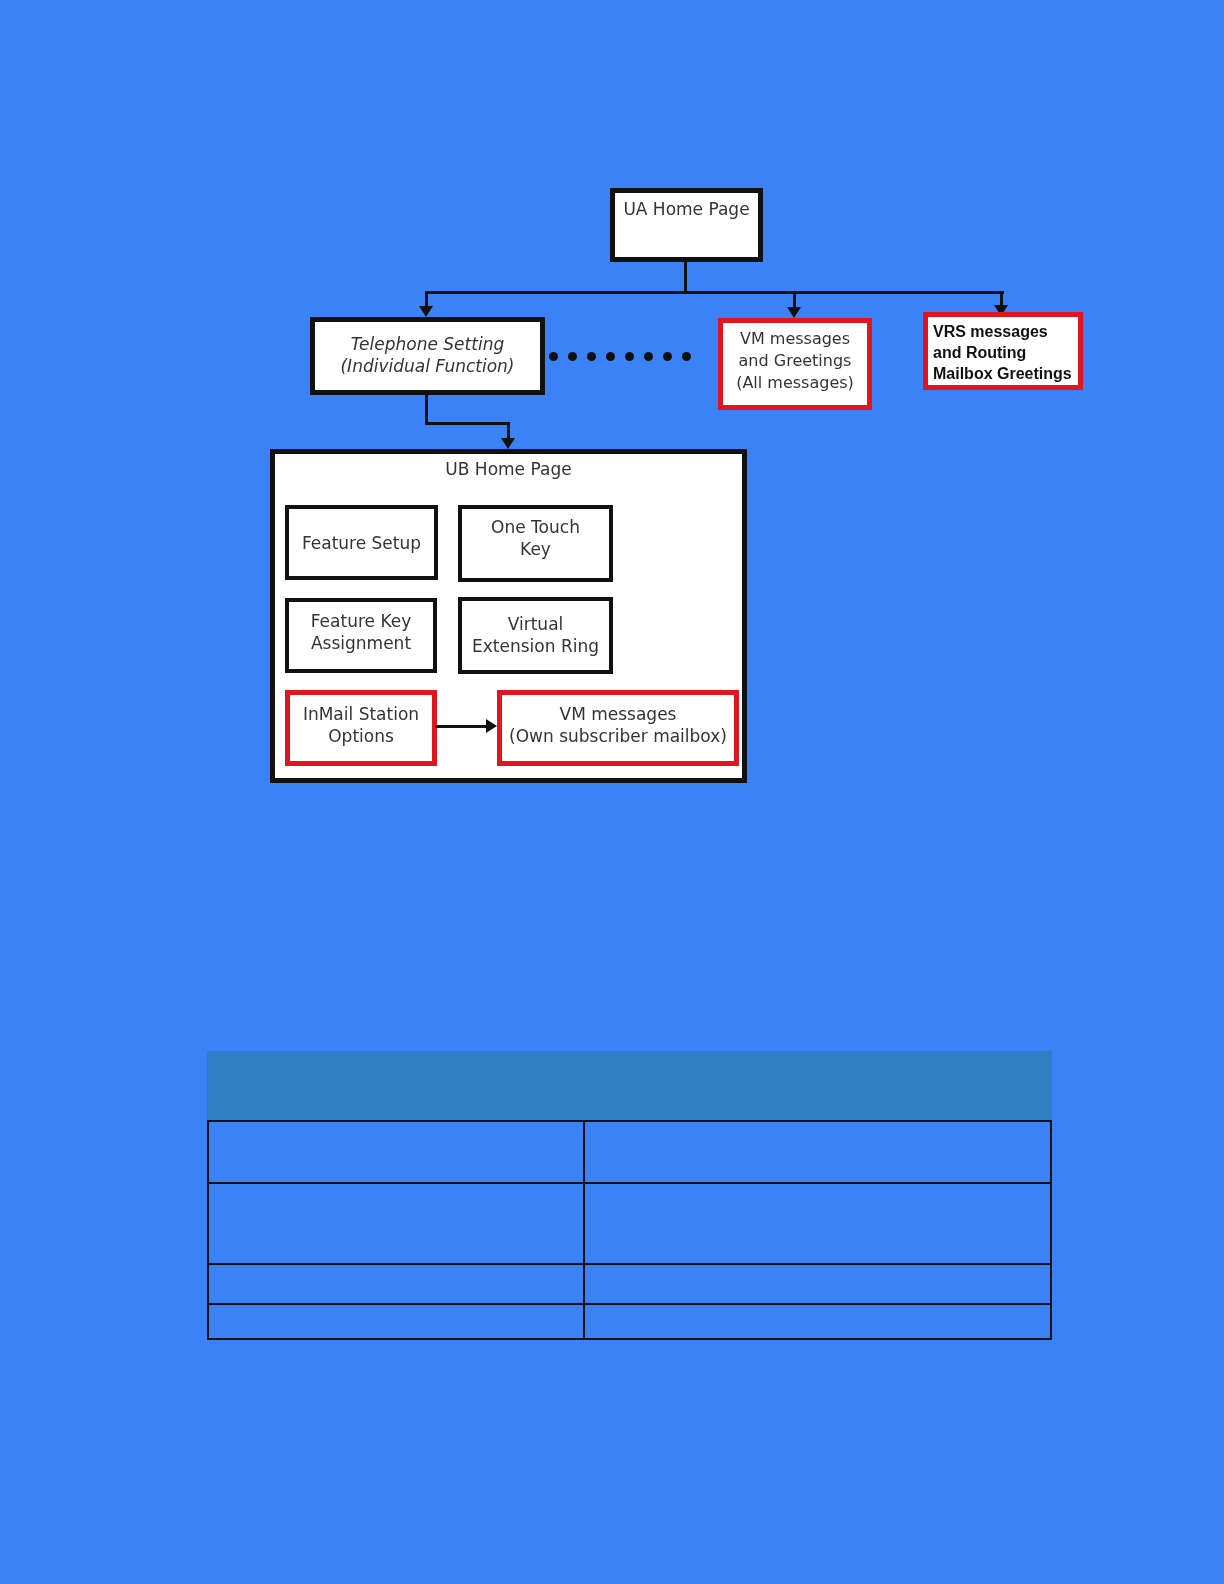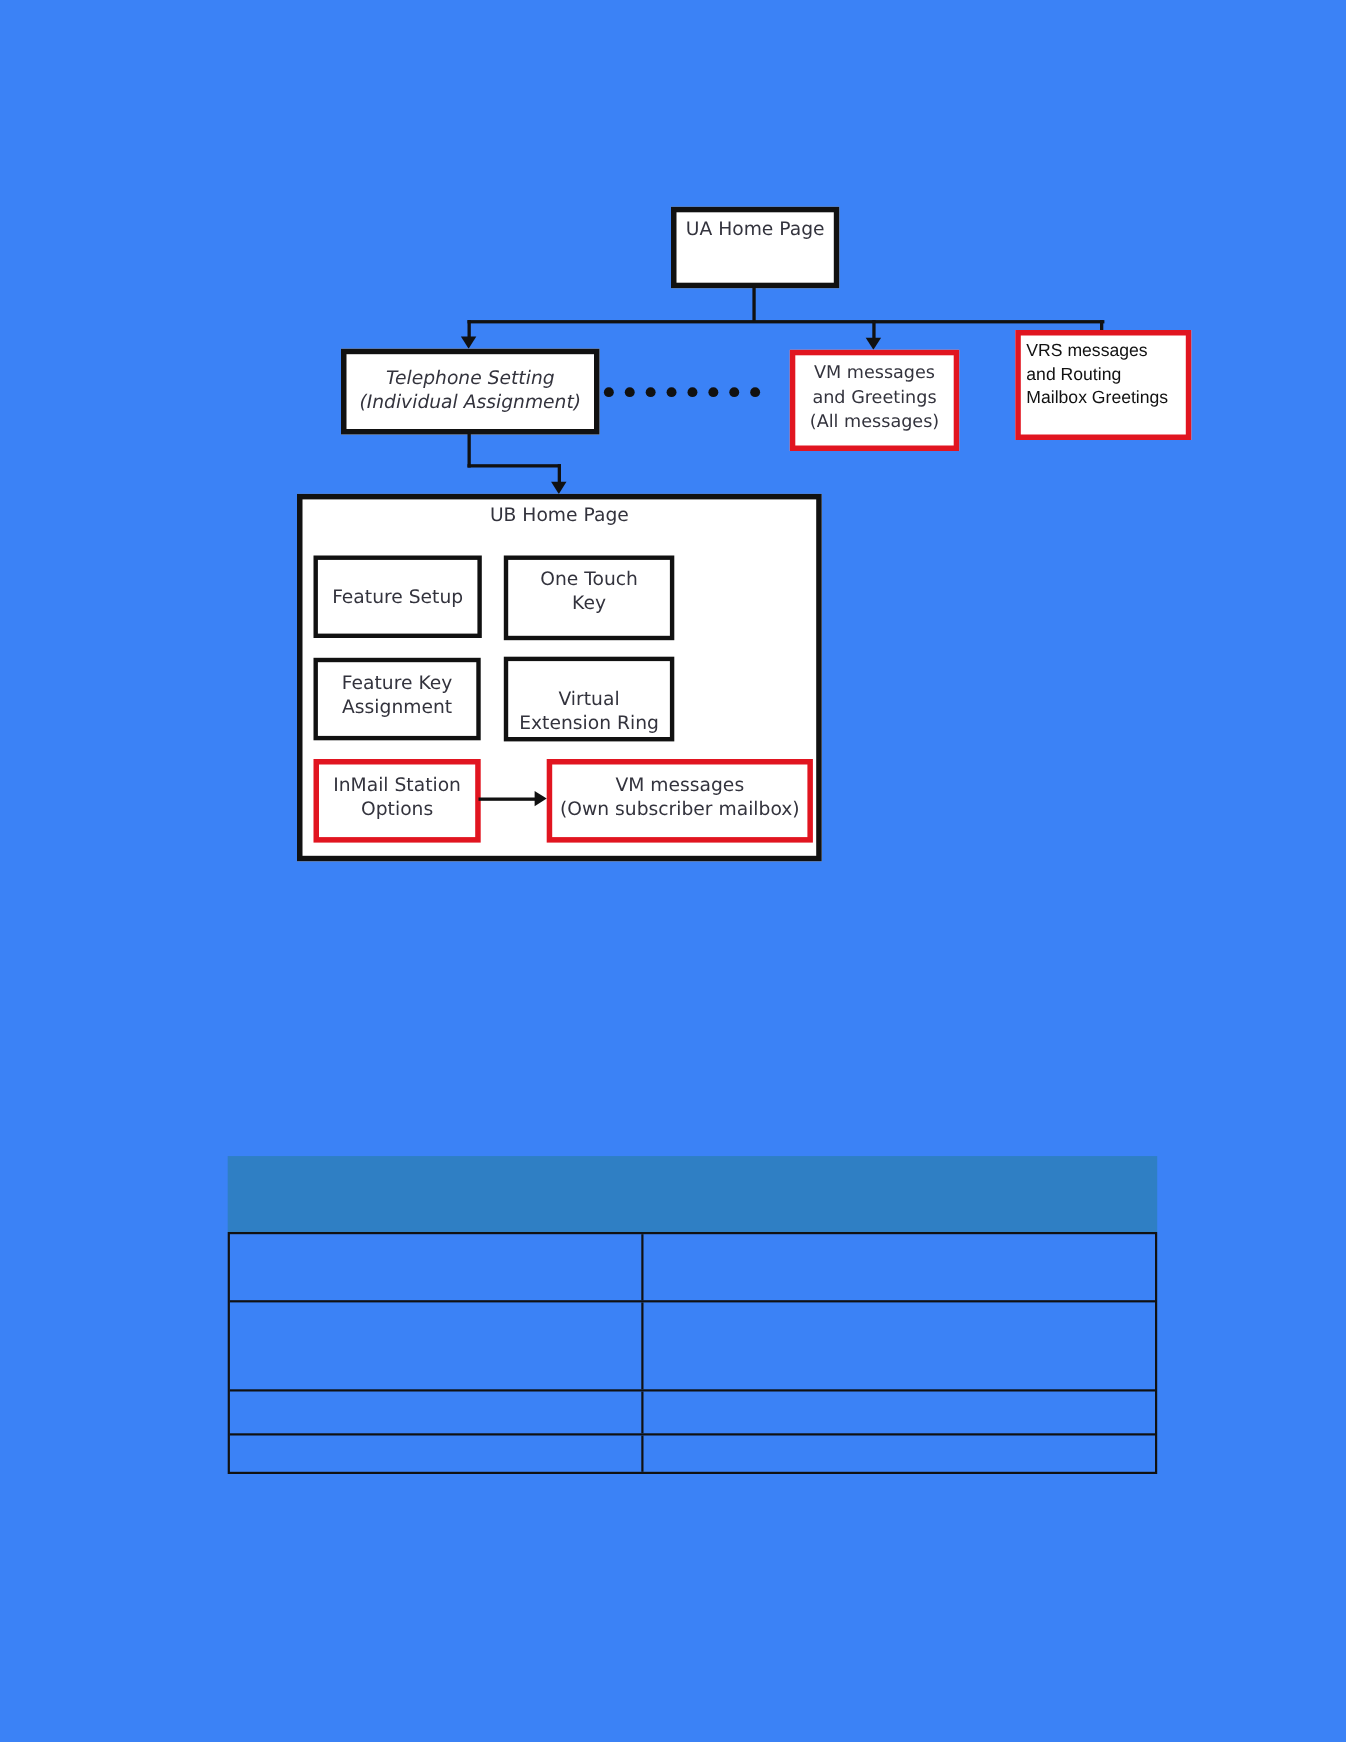--- a/index.html
+++ b/index.html
@@ -83,41 +83,41 @@
     <div class="cline" style="left:425px;top:291px;width:579px;height:3px;"></div>
     <div class="cline" style="left:425px;top:291px;width:3px;height:17px;"></div>
     <div class="arrow-down" style="left:419px;top:306px;"></div>
     <div class="cline" style="left:793px;top:291px;width:3px;height:17px;"></div>
     <div class="arrow-down" style="left:787px;top:307px;"></div>
     <div class="cline" style="left:1000px;top:291px;width:3px;height:15px;"></div>
     <div class="arrow-down" style="left:994px;top:305px;"></div>
 
     <div class="node b-black5" style="left:310px;top:317px;width:235px;height:78px;padding-top:11px;font-style:italic;">
       <span>Telephone Setting</span>
-      <span>(Individual Assignment)</span>
+      <span>(Individual Function)</span>
     </div>
 
     <div class="dots">
         <span class="dot"></span>
         <span class="dot"></span>
         <span class="dot"></span>
         <span class="dot"></span>
         <span class="dot"></span>
         <span class="dot"></span>
         <span class="dot"></span>
         <span class="dot"></span>
       </div>
 
     <div class="node b-red5" style="left:718px;top:318px;width:154px;height:92px;padding-top:5px;font-size:16px;">
       <span>VM messages</span>
       <span>and Greetings</span>
       <span>(All messages)</span>
     </div>
 
-    <div class="node b-red5 vrs-style" style="left:923px;top:300px;width:160px;height:100px;font-size:16px;">
+    <div class="node b-red5 vrs-style" style="left:923px;top:312px;width:160px;height:78px;font-size:16px;font-weight:bold;">
       <span>VRS messages</span>
       <span>and Routing</span>
       <span>Mailbox Greetings</span>
     </div>
 
     <div class="cline" style="left:425px;top:393px;width:3px;height:32px;"></div>
     <div class="cline" style="left:425px;top:422px;width:85px;height:3px;"></div>
     <div class="cline" style="left:507px;top:422px;width:3px;height:17px;"></div>
     <div class="arrow-down" style="left:501px;top:438px;"></div>
 
@@ -132,21 +132,21 @@
     <div class="node b-black4" style="left:458px;top:505px;width:155px;height:77px;padding-top:7px;">
       <span>One Touch</span>
       <span>Key</span>
     </div>
 
     <div class="node b-black4" style="left:285px;top:598px;width:152px;height:75px;padding-top:8px;">
       <span>Feature Key</span>
       <span>Assignment</span>
     </div>
 
-    <div class="node b-black4" style="left:458px;top:597px;width:155px;height:77px;padding-top:24px;">
+    <div class="node b-black4" style="left:458px;top:597px;width:155px;height:77px;padding-top:12px;">
       <span>Virtual</span>
       <span>Extension Ring</span>
     </div>
 
     <div class="node b-red5" style="left:285px;top:690px;width:152px;height:76px;padding-top:8px;">
       <span>InMail Station</span>
       <span>Options</span>
     </div>
 
     <div class="node b-red5" style="left:497px;top:690px;width:242px;height:76px;padding-top:8px;">

